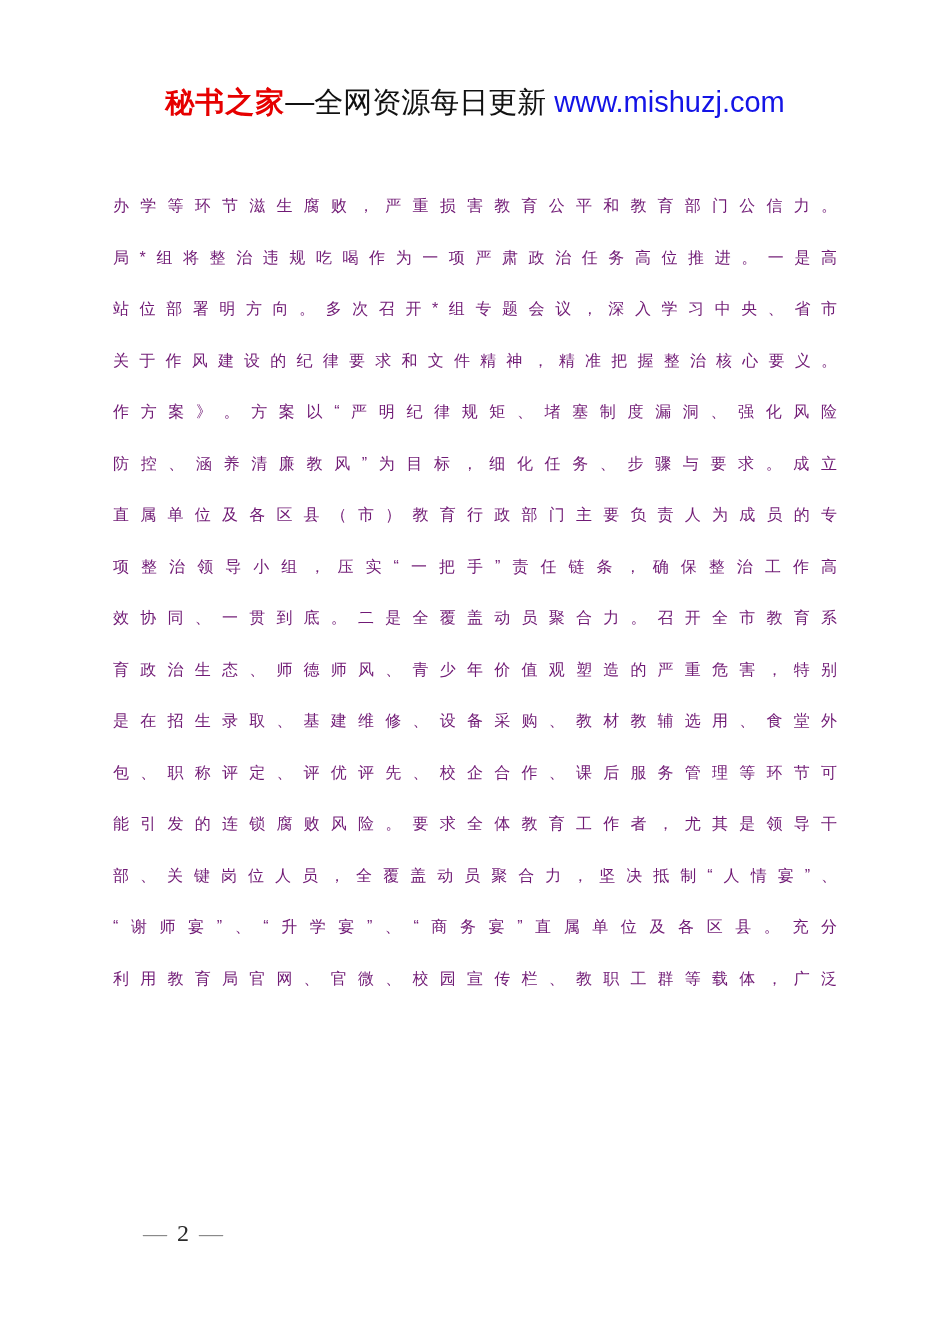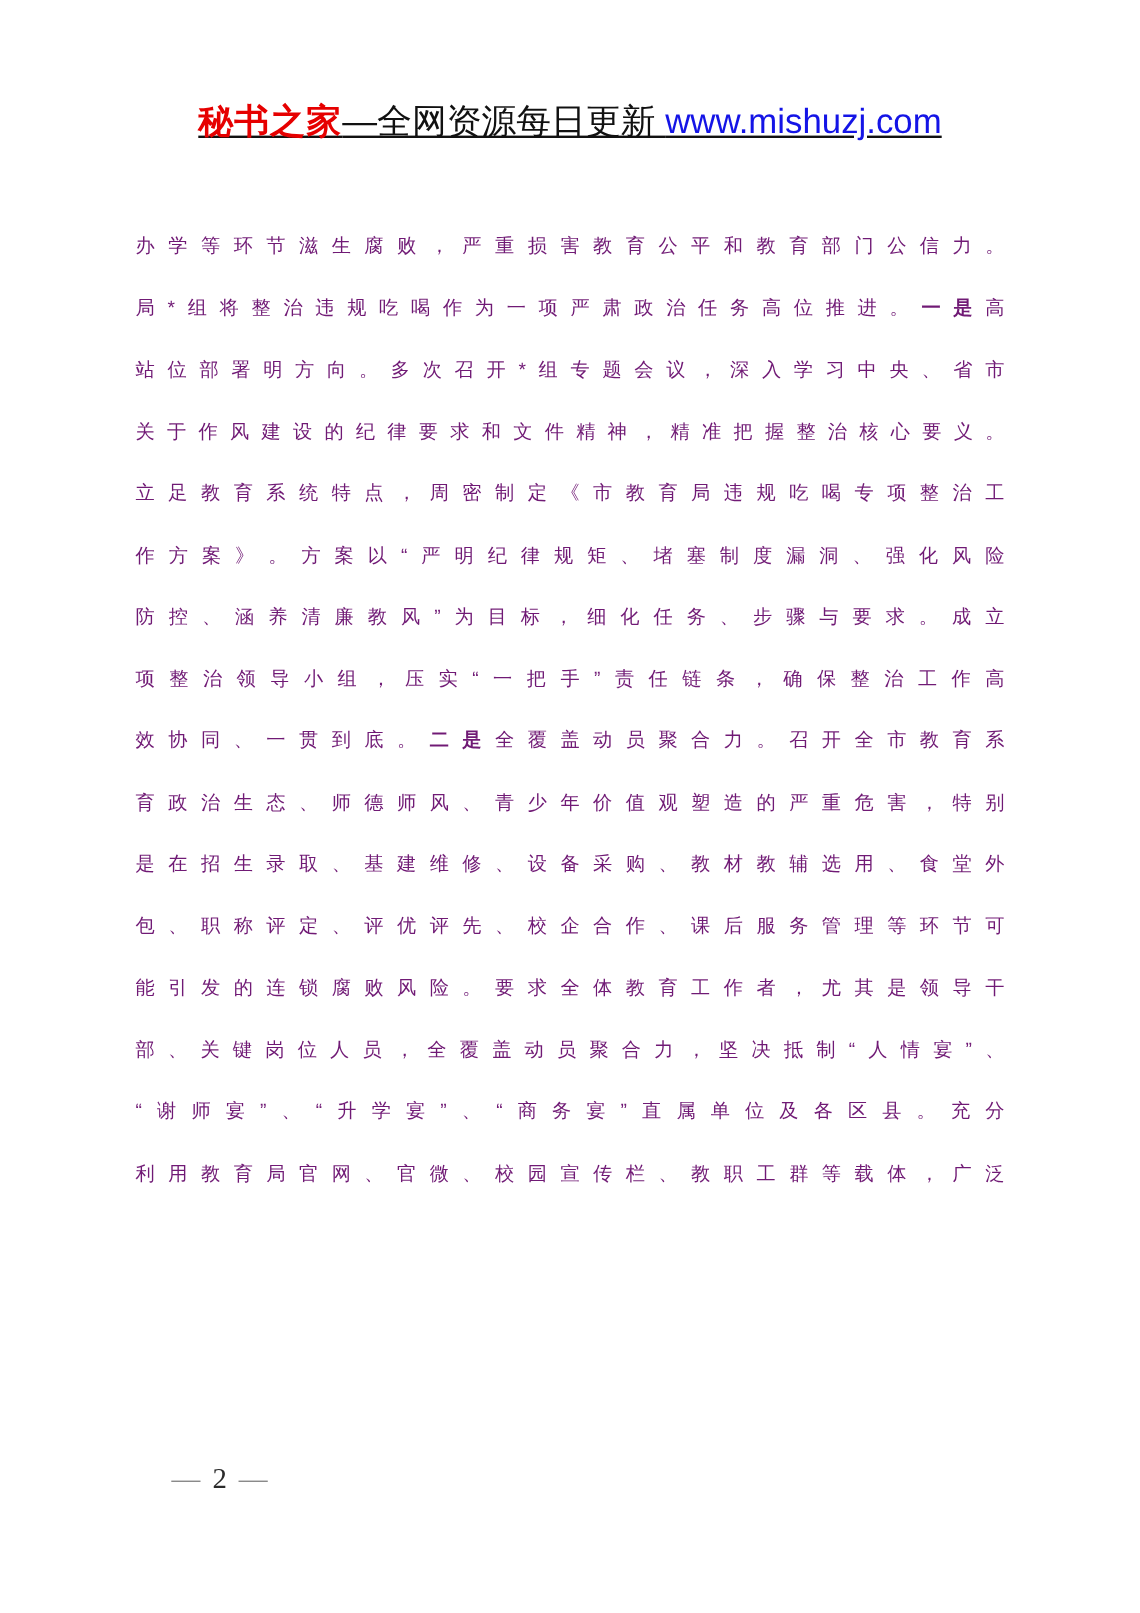--- a/index.html
+++ b/index.html
@@ -19,21 +19,20 @@
   .site-header {
     position: absolute;
     top: 84px;
     left: 0;
     width: 950px;
     text-align: center;
     font-size: 29px;
     line-height: 36px;
     white-space: nowrap;
     color: #111111;
-    text-decoration: underline;
   }
   .site-logo {
     font-weight: 700;
     letter-spacing: 1px;
   }
   .site-tagline {
     color: #111111;
   }
   .site-url {
     text-decoration: none;
@@ -50,21 +49,21 @@
     font-size: 16px;
     line-height: 51.5px;
     height: 51.5px;
     text-align: justify;
     text-align-last: justify;
     text-justify: inter-character;
     white-space: normal;
     color: #701a75;
   }
   .text-line .bold {
-    font-weight: 700;
+    font-weight: 400;
     margin-top: 44px;
   }
   
   .page-footer {
     position: absolute;
     top: 1218px;
     left: 143px;
     font-family: "Liberation Serif", serif;
     font-size: 24px;
     line-height: 30px;
@@ -86,23 +85,23 @@
 
   <div class="site-header">
     <span class="site-logo" style="color: rgb(230, 0, 0);">秘书之家</span><span class="site-tagline" style="color: rgb(17, 17, 17);">—全网资源每日更新 </span><a class="site-url" href="#" style="color: rgb(20, 20, 230);">www.mishuzj.com</a>
   </div>
 
   <div class="doc-body" id="body-lines" style="color: rgb(17, 17, 17);">
       <div class="text-line"><span>办学等环节滋生腐败，严重损害教育公平和教育部门公信力。</span></div>
       <div class="text-line"><span>局*组将整治违规吃喝作为一项严肃政治任务高位推进。</span><span class="bold">一是</span><span>高</span></div>
       <div class="text-line"><span>站位部署明方向。多次召开*组专题会议，深入学习中央、省市</span></div>
       <div class="text-line"><span>关于作风建设的纪律要求和文件精神，精准把握整治核心要义。</span></div>
-      <div class="text-line"><span>立足教育系统特点，周密制定《市教育局违规吃喝专项整治工</span></div>
       <div class="text-line"><span>作方案》。方案以“严明纪律规矩、堵塞制度漏洞、强化风险</span></div>
       <div class="text-line"><span>防控、涵养清廉教风”为目标，细化任务、步骤与要求。成立</span></div>
+      <div class="text-line"><span>直属单位及各区县（市）教育行政部门主要负责人为成员的专</span></div>
       <div class="text-line"><span>项整治领导小组，压实“一把手”责任链条，确保整治工作高</span></div>
       <div class="text-line"><span>效协同、一贯到底。</span><span class="bold">二是</span><span>全覆盖动员聚合力。召开全市教育系</span></div>
       <div class="text-line"><span>育政治生态、师德师风、青少年价值观塑造的严重危害，特别</span></div>
       <div class="text-line"><span>是在招生录取、基建维修、设备采购、教材教辅选用、食堂外</span></div>
       <div class="text-line"><span>包、职称评定、评优评先、校企合作、课后服务管理等环节可</span></div>
       <div class="text-line"><span>能引发的连锁腐败风险。要求全体教育工作者，尤其是领导干</span></div>
       <div class="text-line"><span>部、关键岗位人员，全覆盖动员聚合力，坚决抵制“人情宴”、</span></div>
       <div class="text-line"><span>“谢师宴”、“升学宴”、“商务宴”直属单位及各区县。充分</span></div>
       <div class="text-line"><span>利用教育局官网、官微、校园宣传栏、教职工群等载体，广泛</span></div>
     </div>

